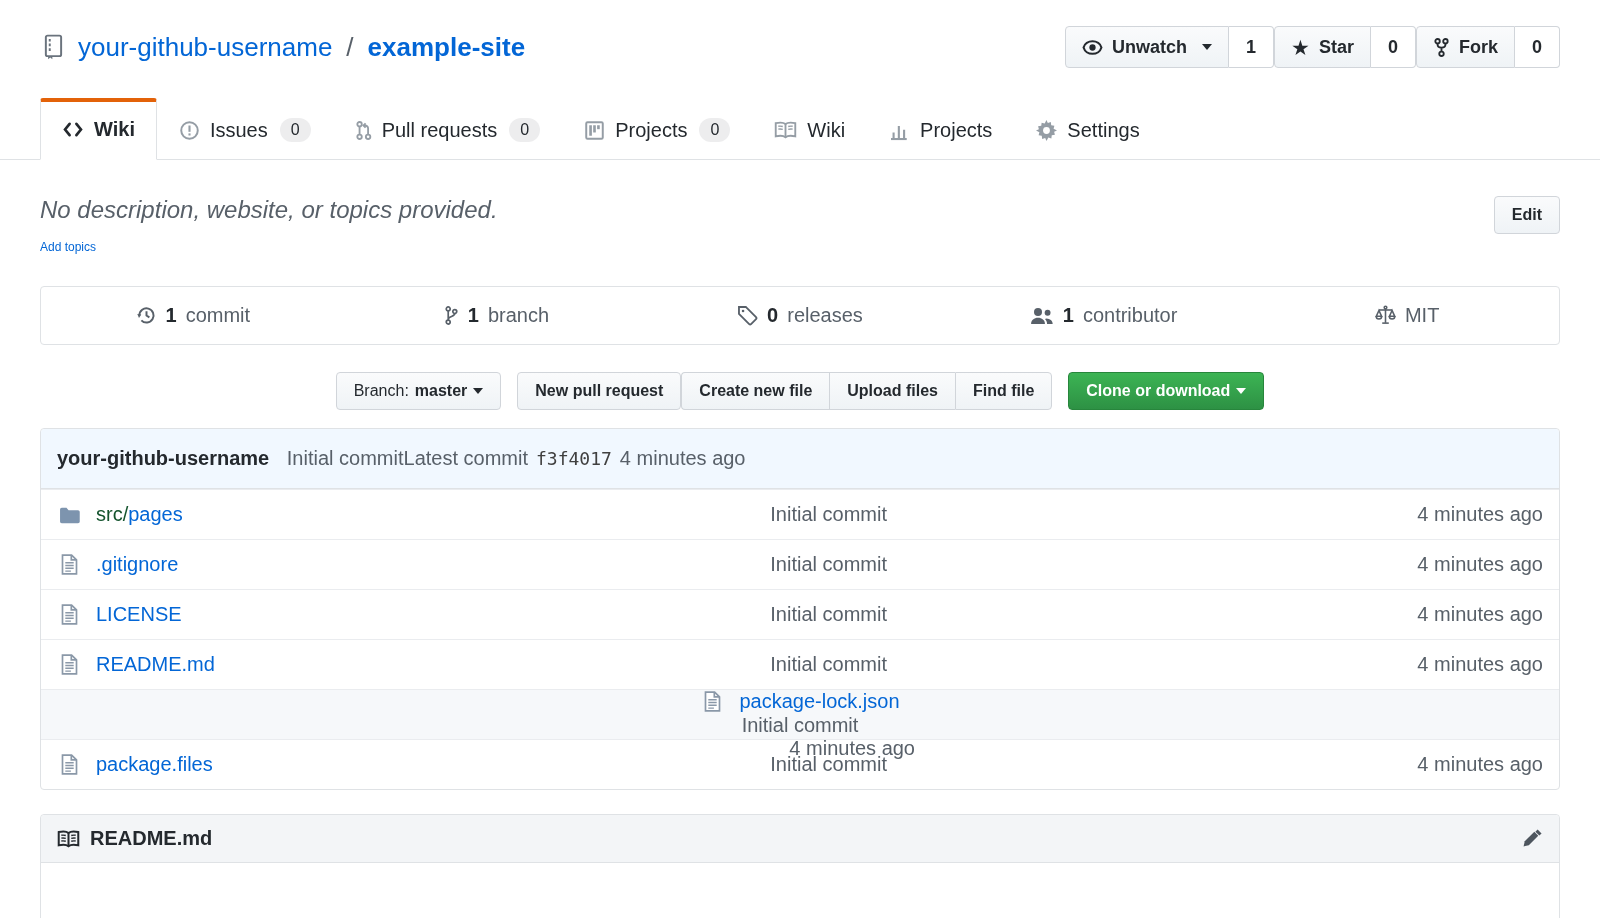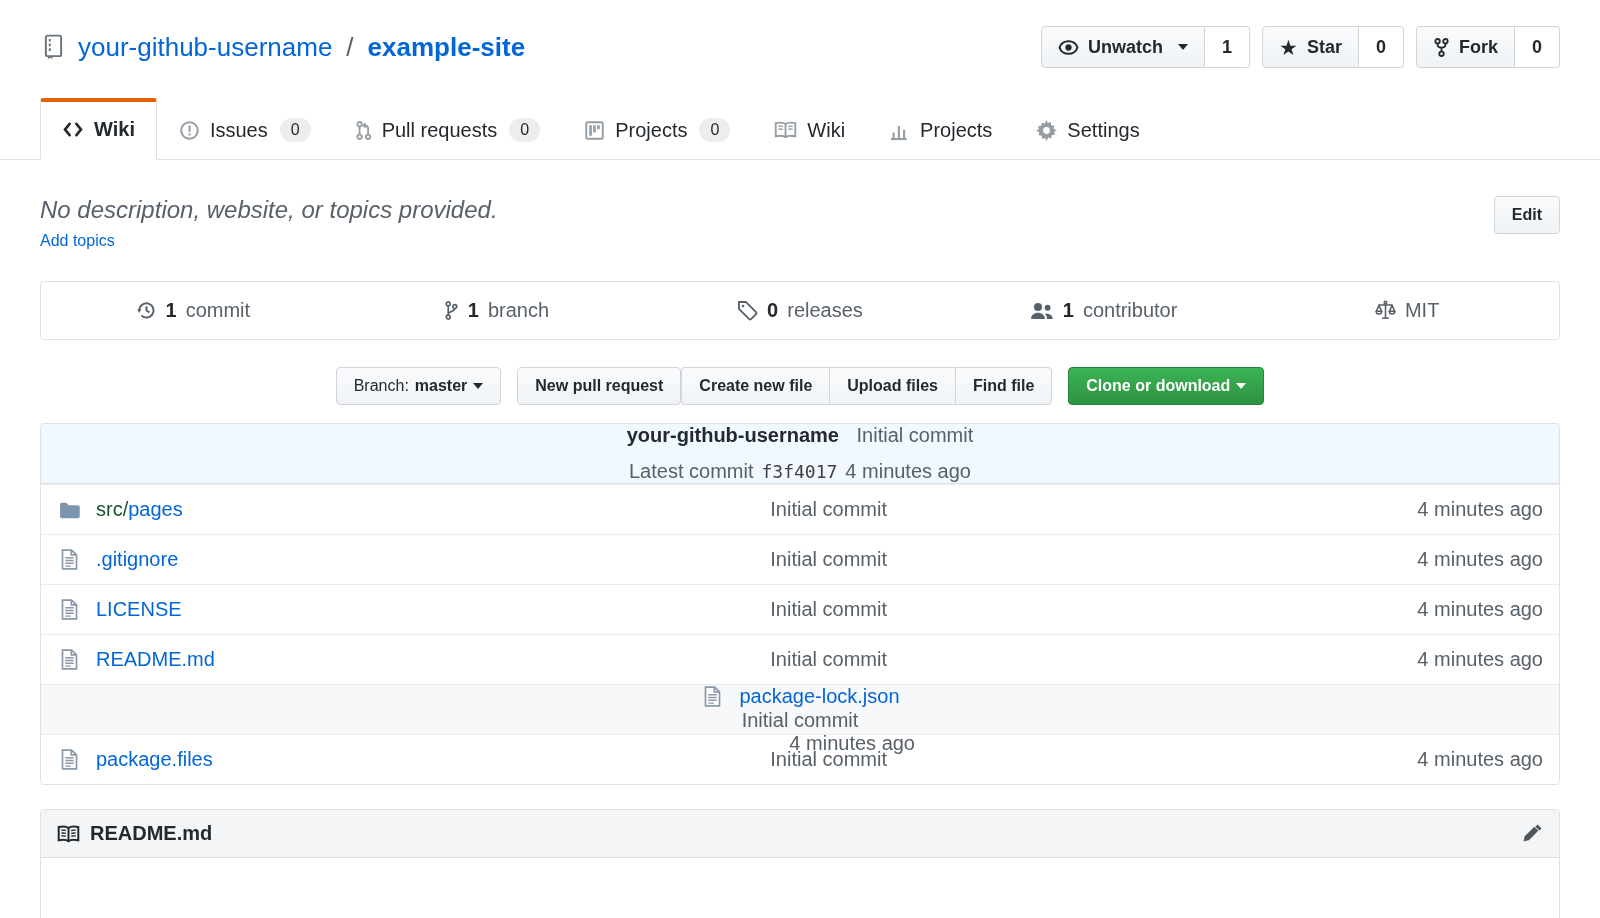--- a/index.html
+++ b/index.html
@@ -12,21 +12,21 @@
   a { text-decoration: none; }
   .container { padding: 0 40px; }
 
   
   .repo-head { display: flex; justify-content: space-between; align-items: center; padding-top: 26px; }
   .repo-title { display: flex; align-items: center; gap: 12px; font-size: 26px; font-weight: 400; }
   .repo-title a { color: #0366d6; }
   .repo-title .sep { color: #586069; margin: 0 2px; }
   .repo-title .repo-link { font-weight: 700; }
 
-  .social { display: flex; gap: 12px; border-radius: 9px; }
+  .social { display: flex; gap: 0; border-radius: 9px; }
   .social-group { display: flex; }
   .btn-social {
     display: flex; align-items: center; gap: 9px; height: 42px; padding: 0 16px;
     background: linear-gradient(180deg, #fafbfc, #eff3f6);
     border: 1px solid #d1d5da; border-radius: 4px 0 0 4px;
     font-family: inherit; font-size: 18px; font-weight: 700; color: #24292e; cursor: pointer;
   }
   .social-count {
     display: flex; align-items: center; padding: 0 17px; height: 42px;
     background: #fff; border: 1px solid #d1d5da; border-left: 0;
@@ -54,21 +54,21 @@
     padding-top: 15px; font-weight: 700;
   }
   .counter {
     background: rgba(27,31,35,.08); color: #24292e;
     border-radius: 20px; padding: 3px 11px; font-size: 16px; margin-left: 2px;
   }
 
   
   .desc-row { display: flex; justify-content: space-between; align-items: flex-start; margin-top: 36px; }
   .desc-text { font-style: italic; font-size: 24px; color: #586069; }
-  .add-topics { display: inline-block; margin-top: 8px; color: #0366d6; font-size: 16px; cursor: pointer; }
+  .add-topics { display: inline-block; margin-top: 16px; color: #0366d6; font-size: 12px; cursor: pointer; }
 
   .btn {
     display: inline-flex; align-items: center;
     background: linear-gradient(180deg, #fafbfc, #eff3f6);
     border: 1px solid #d1d5da; border-radius: 4px;
     font-family: inherit; font-size: 16px; font-weight: 700; color: #24292e;
     padding: 9px 17px; cursor: pointer; white-space: nowrap;
   }
 
   
@@ -88,23 +88,23 @@
   .btn-group .btn:first-child { border-radius: 4px 0 0 4px; }
   .btn-group .btn:last-child { border-radius: 0 4px 4px 0; border-right-width: 1px; }
   .btn-green {
     background: linear-gradient(180deg, #3cb454, #2d9144);
     border-color: #27863c; color: #fff;
   }
 
   
   .files-box { margin-top: 18px; border: 1px solid #dfe2e5; border-radius: 4px; }
   .commit-head {
-    display: flex; justify-content: space-between; align-items: center;
+    display: flex; justify-content: flex-start; align-items: center;
     height: 60px; padding: 0 16px; background: #f1f8ff;
-    border-bottom: 1px solid #dfe2e5; border-radius: 4px 4px 0 0; font-size: 20px; flex-direction: column;
+    border-bottom: 1px solid #dfe2e5; border-radius: 4px 4px 0 0; font-size: 20px;
   }
   .commit-author { font-weight: 700; color: #24292e; }
   .commit-msg { color: #586069; margin-left: 12px; }
   .commit-latest { color: #586069; display: flex; align-items: center; gap: 8px; }
   .hash { font-family: "DejaVu Sans Mono", monospace; font-size: 18px; color: #404040; }
 
   .file-row { display: flex; align-items: center; height: 50px; padding: 0 16px; border-top: 1px solid #eaecef; font-size: 20px; }
   .file-row:first-of-type { border-top: 0; }
   .file-row.hovered { background: #f6f8fa; flex-direction: column; }
   .fcol-name { flex: 0 0 48%; display: flex; align-items: center; gap: 15px; }

